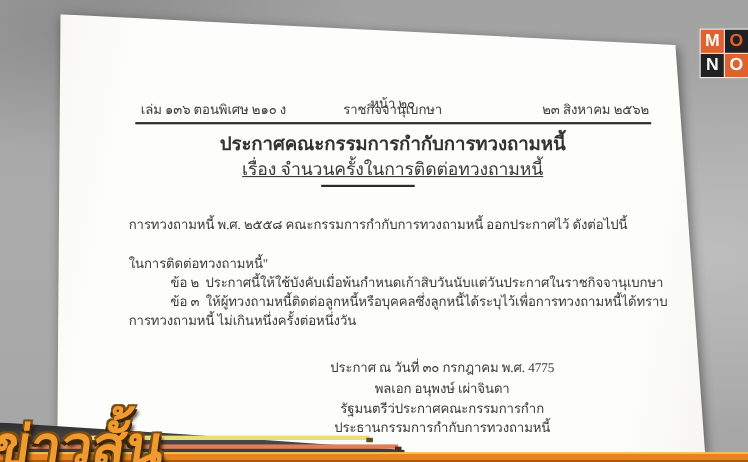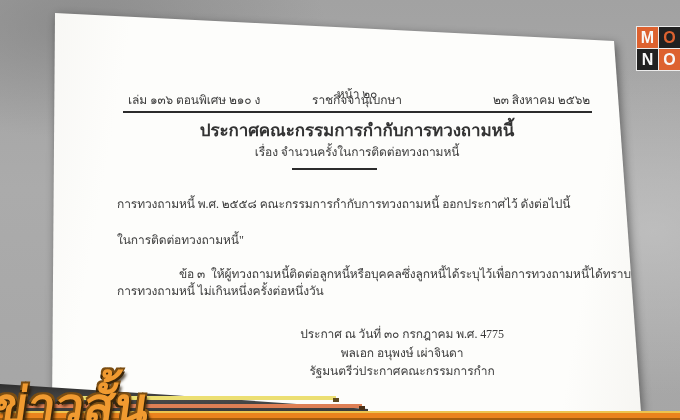--- a/index.html
+++ b/index.html
@@ -75,35 +75,37 @@
 
   <div class="docline center474" style="top:88px;">หน้า ๒๐</div>
 
   <div class="docline" style="left:128px;top:94px;">เล่ม ๑๓๖ ตอนพิเศษ ๒๑๐ ง</div>
   <div class="docline center474" style="top:94px;">ราชกิจจานุเบกษา</div>
   <div class="docline" style="right:90px;top:94px;">๒๓ สิงหาคม ๒๕๖๒</div>
 
   <div class="rule" style="left:123px;top:111px;width:469px;height:2px;"></div>
 
   <div class="docline center474" style="top:121px;font-size:17px;font-weight:600;color:#333;">ประกาศคณะกรรมการกำกับการทวงถามหนี้</div>
-  <div class="docline center474" style="top:146px;font-size:12px;">เรื่อง จำนวนครั้งในการติดต่อทวงถามหนี้</div>
+  <div class="docline center474" style="top:146px;font-size:16px;text-decoration:underline;">เรื่อง จำนวนครั้งในการติดต่อทวงถามหนี้</div>
 
   <div class="rule" style="left:292px;top:168px;width:85px;height:2px;"></div>
 
   <div class="docline" style="left:117px;top:198px;">การทวงถามหนี้ พ.ศ. ๒๕๕๘ คณะกรรมการกำกับการทวงถามหนี้ ออกประกาศไว้ ดังต่อไปนี้</div>
 
   <div class="docline" style="left:117px;top:234px;">ในการติดต่อทวงถามหนี้"</div>
 
+  <div class="docline" style="left:155px;top:251px;">ข้อ ๒  ประกาศนี้ให้ใช้บังคับเมื่อพ้นกำหนดเก้าสิบวันนับแต่วันประกาศในราชกิจจานุเบกษา</div>
 
-  <div class="docline" style="left:155px;top:268px;margin-left:24px;">ข้อ ๓  ให้ผู้ทวงถามหนี้ติดต่อลูกหนี้หรือบุคคลซึ่งลูกหนี้ได้ระบุไว้เพื่อการทวงถามหนี้ได้ทราบ</div>
+  <div class="docline" style="left:155px;top:268px;">ข้อ ๓  ให้ผู้ทวงถามหนี้ติดต่อลูกหนี้หรือบุคคลซึ่งลูกหนี้ได้ระบุไว้เพื่อการทวงถามหนี้ได้ทราบ</div>
   <div class="docline" style="left:117px;top:285px;">การทวงถามหนี้ ไม่เกินหนึ่งครั้งต่อหนึ่งวัน</div>
 
   <div class="docline sigline" style="top:328px;">ประกาศ ณ วันที่ ๓๐ กรกฎาคม พ.ศ. 4775</div>
   <div class="docline sigline" style="top:347px;">พลเอก อนุพงษ์ เผ่าจินดา</div>
   <div class="docline sigline" style="top:365px;">รัฐมนตรีว่ประกาศคณะกรรมการกำก</div>
+  <div class="docline sigline" style="top:383px;">ประธานกรรมการกำกับการทวงถามหนี้</div>
 
   <div class="lt">
     <div class="wedge"></div>
     <div class="stripe-yellow"></div>
     <div class="stripe-salmon"></div>
     <div class="bottom-bar"></div>
     <div class="banner-text">ข่าวสั้น</div>
   </div>
 
   <div class="logo">

